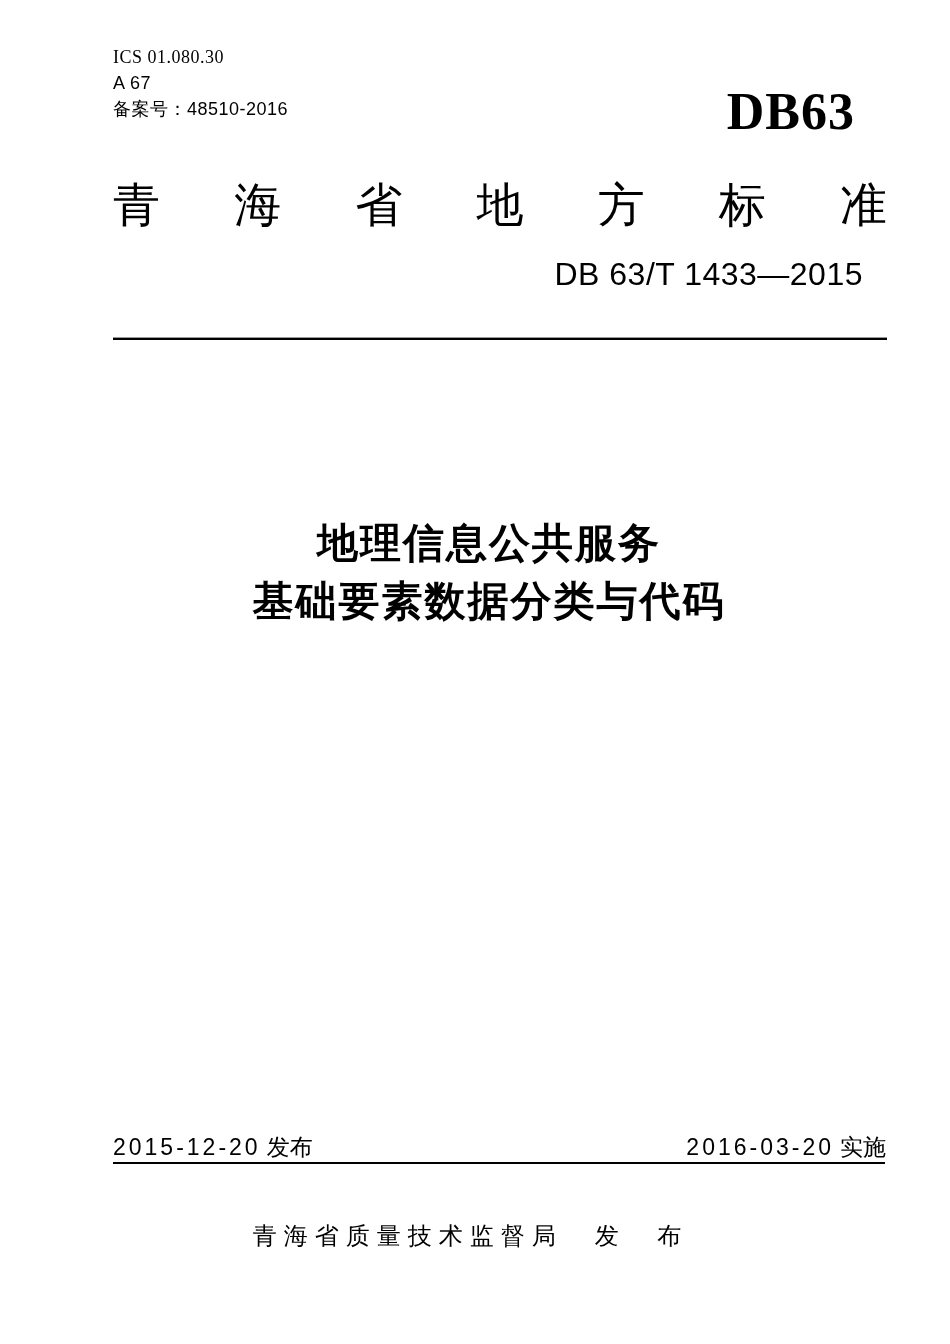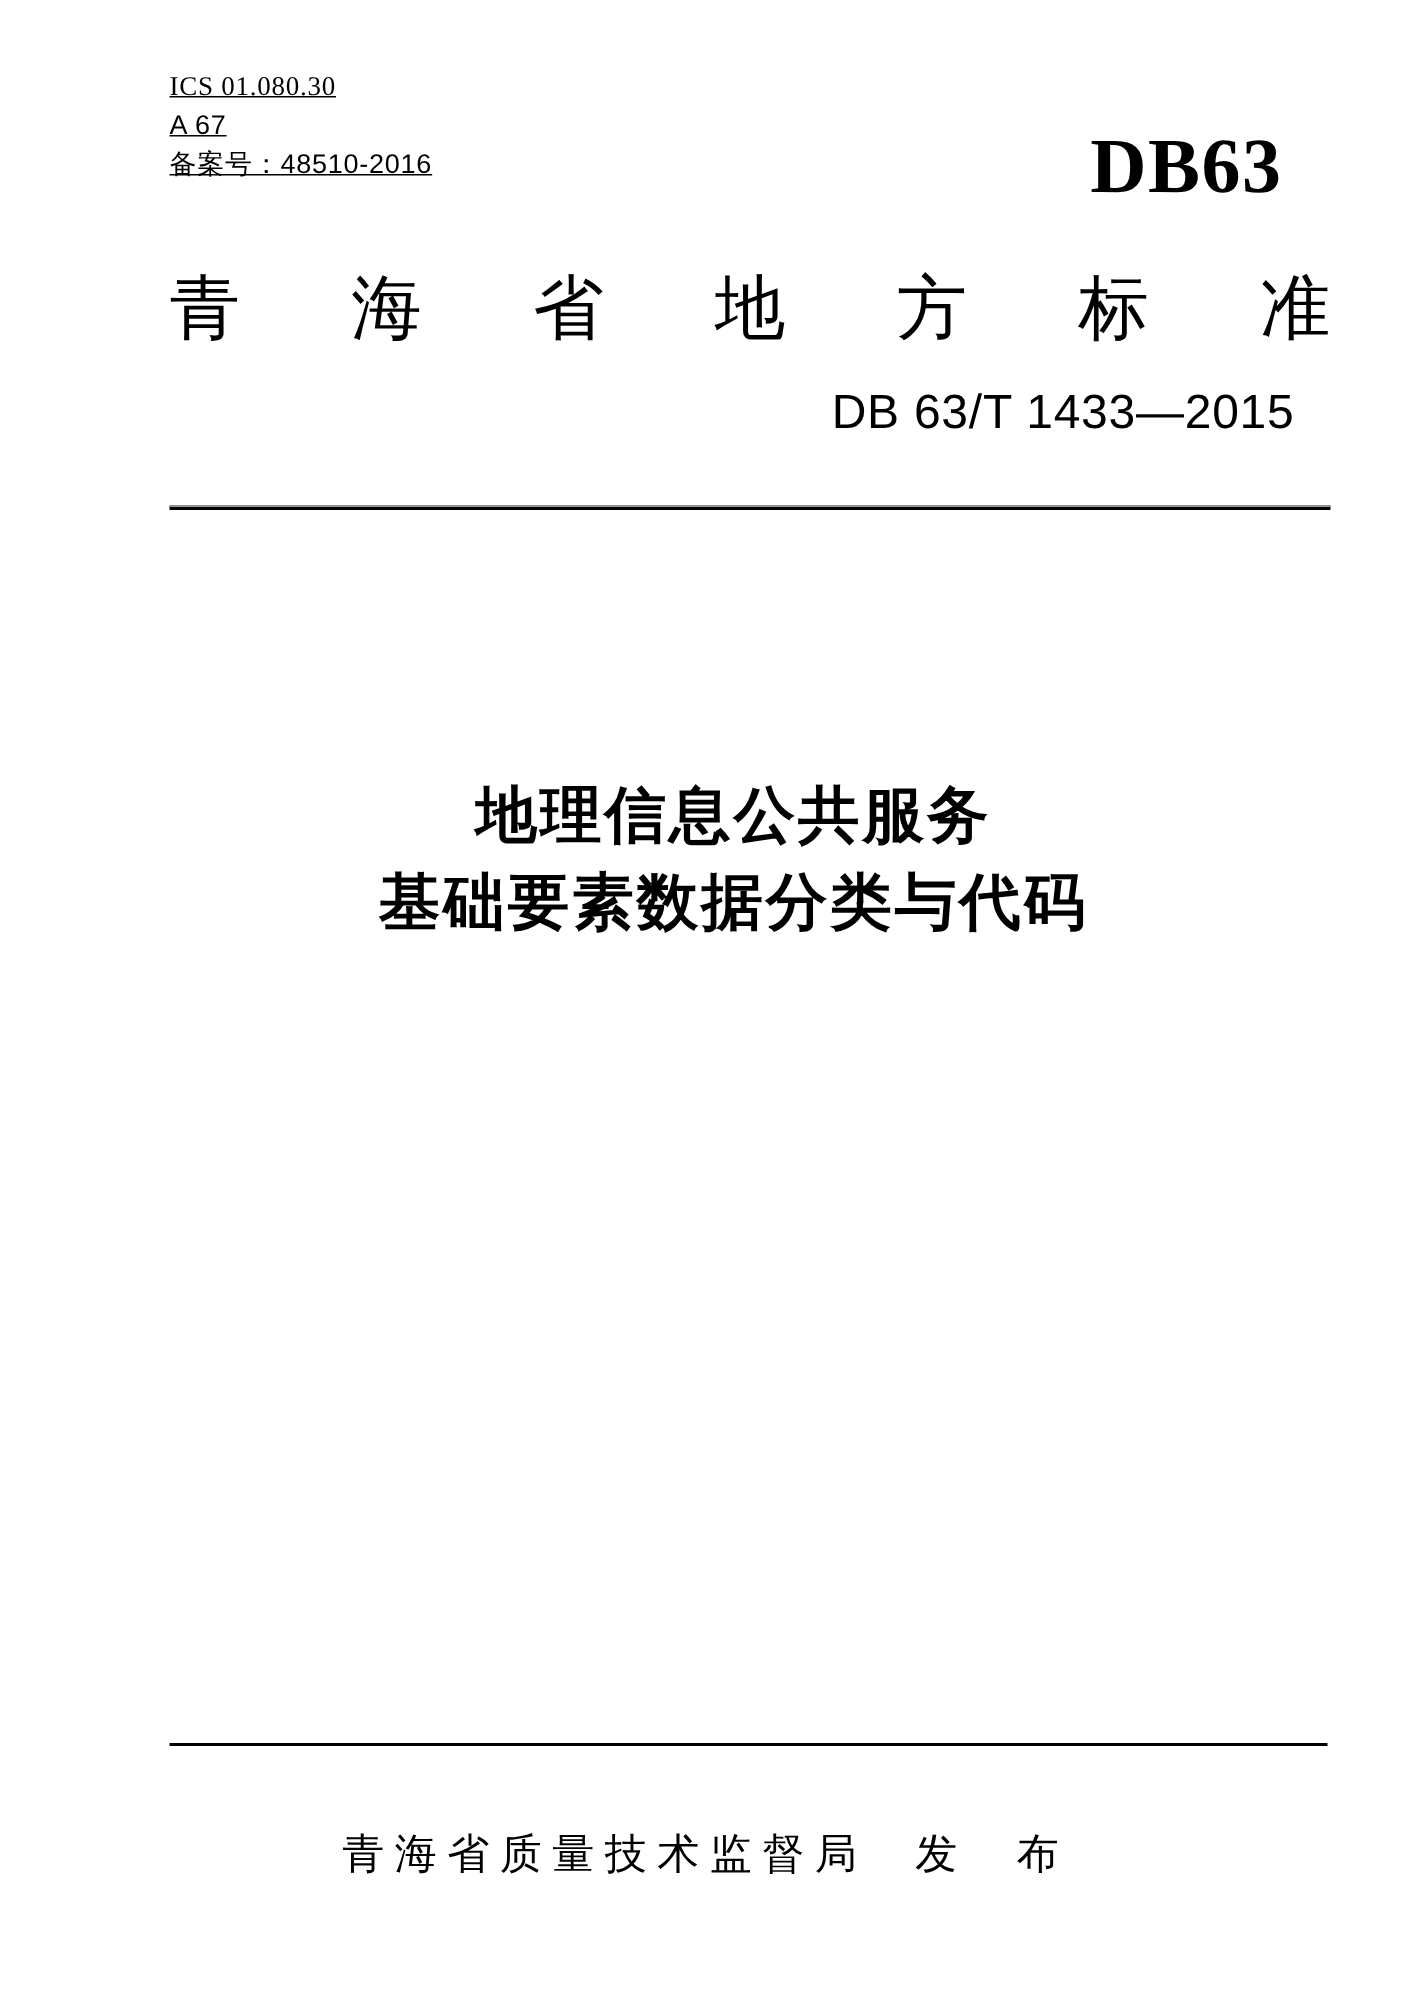--- a/index.html
+++ b/index.html
@@ -16,21 +16,20 @@
   }
 
   
   .info-block {
     position: absolute;
     left: 113px;
     top: 44px;
     font-size: 18px;
     line-height: 26px;
     letter-spacing: 0.5px;
-    text-decoration: underline;
   }
   .info-block .ics { font-family: "Liberation Serif", serif; }
 
   
   .logo {
     position: absolute;
     top: 76px;
     right: 95px;
     font-family: "Liberation Serif", "DejaVu Serif", serif;
     font-weight: bold;
@@ -109,21 +108,21 @@
 
   
   .publisher-row {
     position: absolute;
     left: 0;
     top: 1221px;
     width: 100%;
     display: flex;
     justify-content: center;
     align-items: baseline;
-    font-size: 28px;
+    font-size: 24px;
     line-height: 30px;
   }
   .publisher-row .publisher { letter-spacing: 7px; }
   .publisher-row .publish-label { margin-left: 32px; letter-spacing: 16px; white-space: pre; }
 </style>
 </head>
 <body>
 
 <div class="page">
 
@@ -147,20 +146,28 @@
 
   <div class="standard-number">DB 63/T 1433—2015</div>
 
   <div class="rule-top"></div>
 
   <div class="doc-title">
     <div>地理信息公共服务</div>
     <div>基础要素数据分类与代码</div>
   </div>
 
+  <div class="dates-row">
+    <div>
+      <span class="date-num">2015-12-20</span><span class="date-label">发布</span>
+    </div>
+    <div>
+      <span class="date-num">2016-03-20</span><span class="date-label">实施</span>
+    </div>
+  </div>
 
   <div class="rule-bottom"></div>
 
   <div class="publisher-row">
     <span class="publisher">青海省质量技术监督局</span>
     <span class="publish-label">发 布</span>
   </div>
 
 </div>
 

